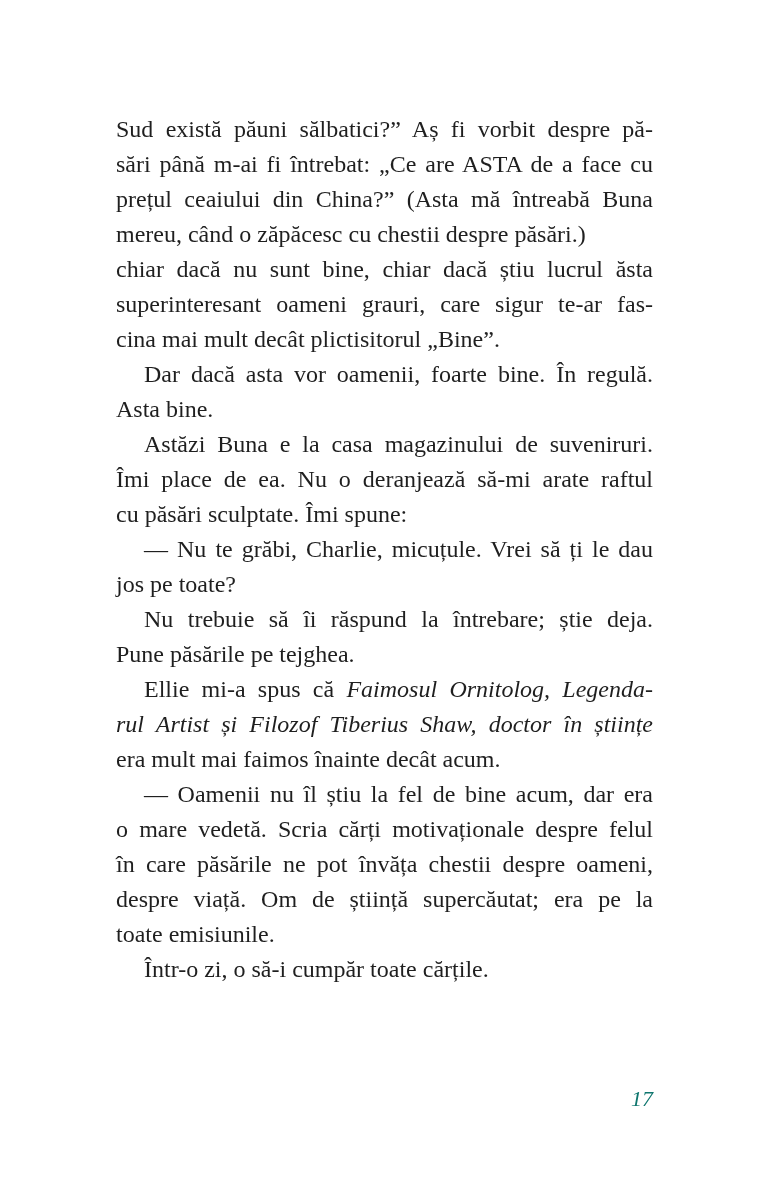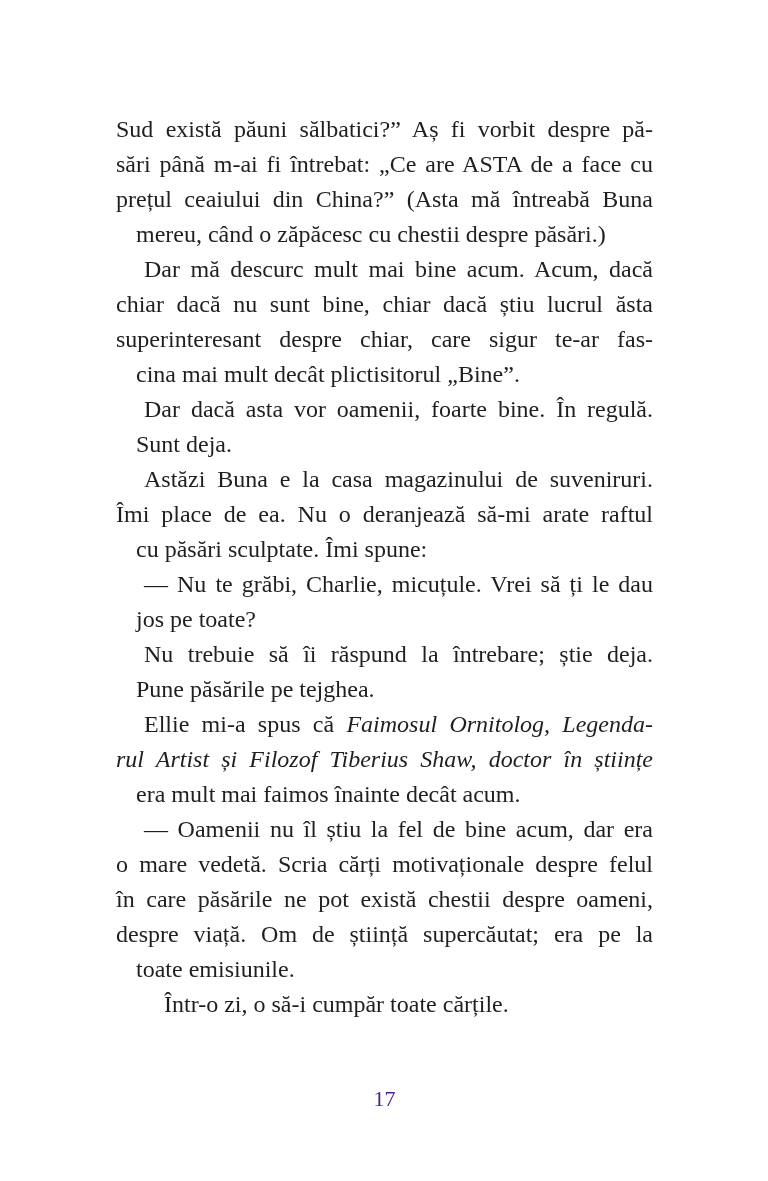--- a/index.html
+++ b/index.html
@@ -22,64 +22,63 @@
     line-height: 35px;
   }
   .line {
     height: 35px;
     text-align: justify;
     text-align-last: justify;
   }
   .line.last {
     text-align: left;
     text-align-last: left;
-    margin-left: 20px;
   }
   .line.indent {
     text-indent: 28px;
     text-align: center;
   }
   .it { font-style: italic; font-family: Liberation Serif, serif; }
   .folio {
     position: absolute;
     left: 116px;
     top: 1085px;
     width: 537px;
-    text-align: center;
+    text-align: right;
     font-size: 22px;
     line-height: 28px;
-    color: #4c1d95;
+    color: #0f766e;
+    font-style: italic;
   }
 </style>
 </head>
 <body>
 
 <div class="page">
   <div class="text-block" id="text-block">
       <div class="line"><span>Sud există păuni sălbatici?” Aș fi vorbit despre pă-</span></div>
       <div class="line"><span>sări până m-ai fi întrebat: „Ce are ASTA de a face cu</span></div>
       <div class="line"><span>prețul ceaiului din China?” (Asta mă întreabă Buna</span></div>
       <div class="line last"><span>mereu, când o zăpăcesc cu chestii despre păsări.)</span></div>
-      <div class="line indent"><span>Dar mă descurc mult mai bine acum. Acum, dacă</span></div>
       <div class="line"><span>chiar dacă nu sunt bine, chiar dacă știu lucrul ăsta</span></div>
-      <div class="line"><span>superinteresant despre chiar, care sigur te-ar fas-</span></div>
+      <div class="line"><span>superinteresant oameni grauri, care sigur te-ar fas-</span></div>
       <div class="line last"><span>cina mai mult decât plictisitorul „Bine”.</span></div>
       <div class="line indent"><span>Dar dacă asta vor oamenii, foarte bine. În regulă.</span></div>
-      <div class="line last"><span>Sunt deja.</span></div>
+      <div class="line last"><span>Asta bine.</span></div>
       <div class="line indent"><span>Astăzi Buna e la casa magazinului de suveniruri.</span></div>
       <div class="line"><span>Îmi place de ea. Nu o deranjează să-mi arate raftul</span></div>
       <div class="line last"><span>cu păsări sculptate. Îmi spune:</span></div>
       <div class="line indent"><span>— Nu te grăbi, Charlie, micuțule. Vrei să ți le dau</span></div>
       <div class="line last"><span>jos pe toate?</span></div>
       <div class="line indent"><span>Nu trebuie să îi răspund la întrebare; știe deja.</span></div>
       <div class="line last"><span>Pune păsările pe tejghea.</span></div>
       <div class="line indent"><span>Ellie mi-a spus că </span><span class="it">Faimosul Ornitolog, Legenda-</span></div>
       <div class="line"><span class="it">rul Artist și Filozof Tiberius Shaw, doctor în științe</span></div>
       <div class="line last"><span>era mult mai faimos înainte decât acum.</span></div>
       <div class="line indent"><span>— Oamenii nu îl știu la fel de bine acum, dar era</span></div>
       <div class="line"><span>o mare vedetă. Scria cărți motivaționale despre felul</span></div>
-      <div class="line"><span>în care păsările ne pot există chestii despre oameni,</span></div>
+      <div class="line"><span>în care păsările ne pot învăța chestii despre oameni,</span></div>
       <div class="line"><span>despre viață. Om de știință supercăutat; era pe la</span></div>
       <div class="line last"><span>toate emisiunile.</span></div>
       <div class="line last indent"><span>Într-o zi, o să-i cumpăr toate cărțile.</span></div>
     </div>
   <div class="folio">17</div>
 </div>
 
 </body></html>

